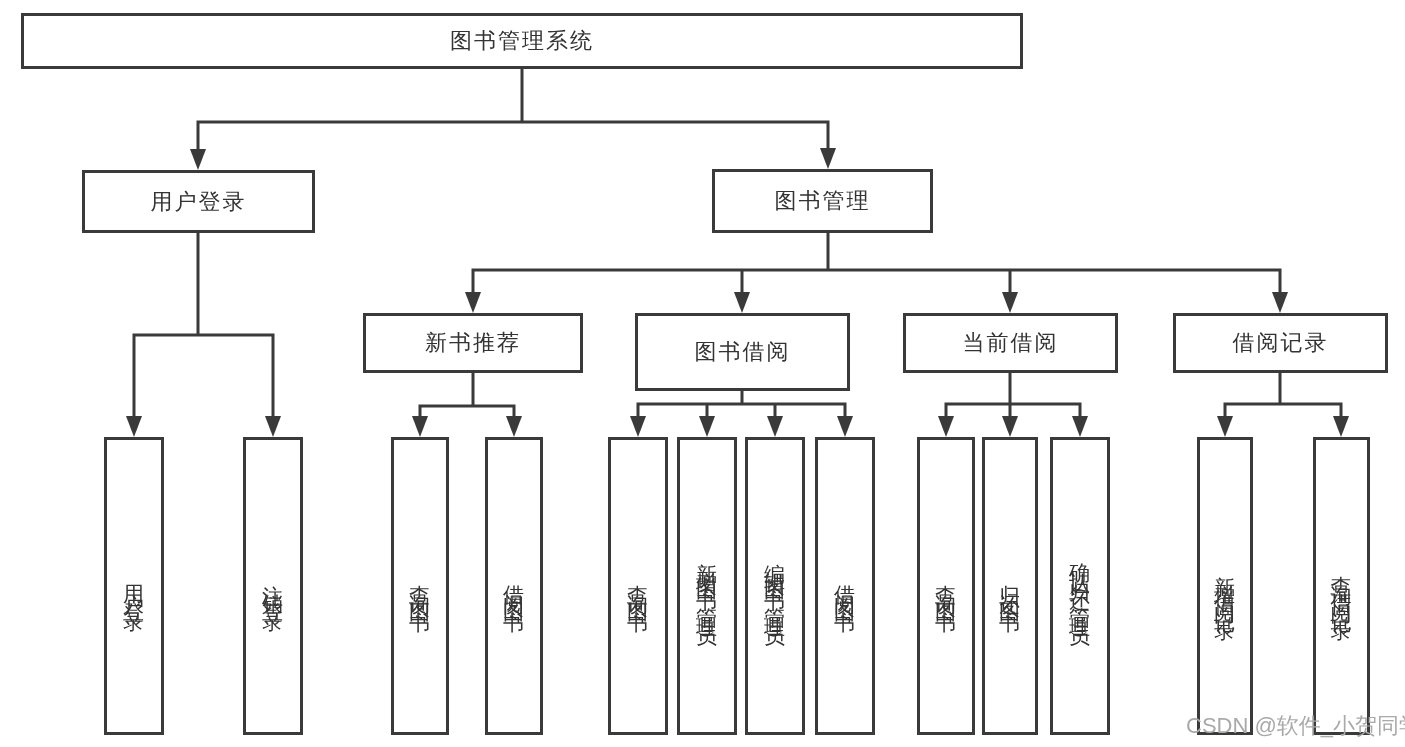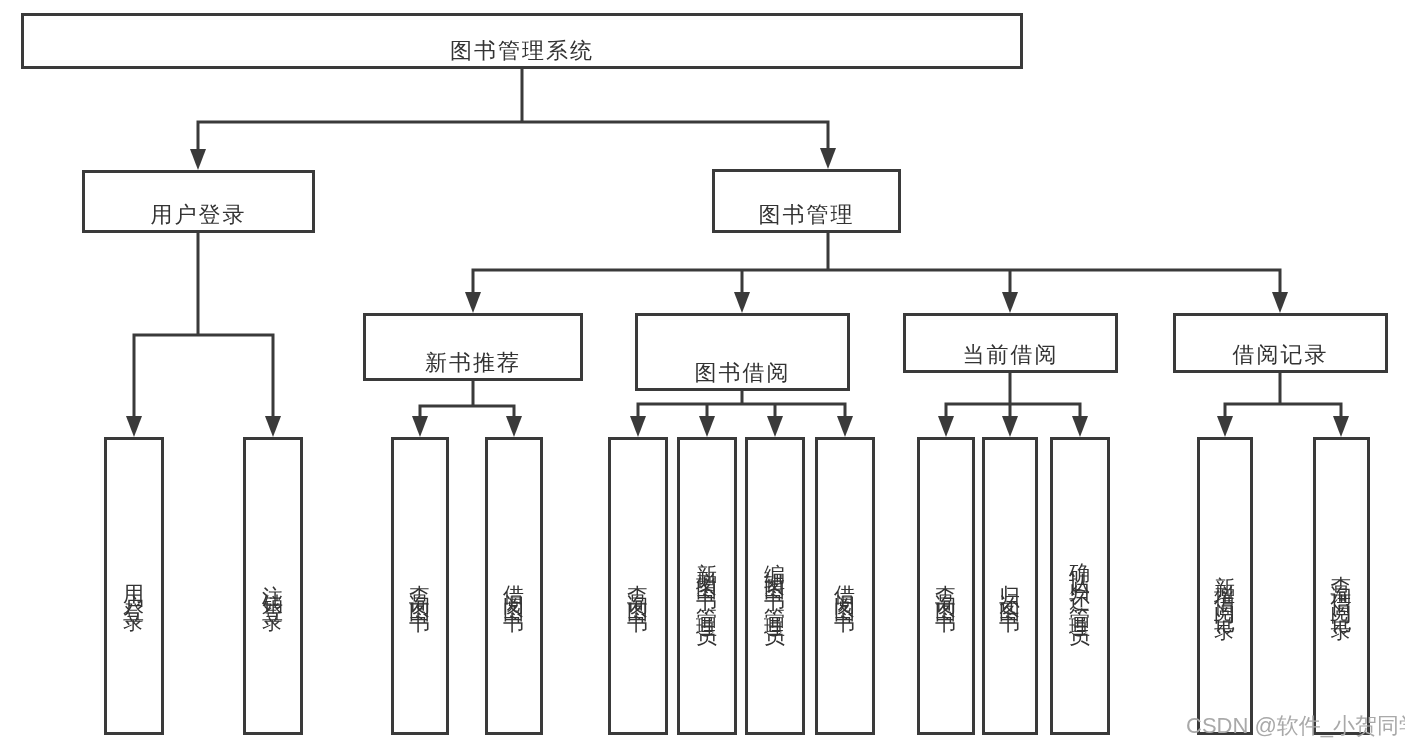--- a/index.html
+++ b/index.html
@@ -9,21 +9,21 @@
     background:#ffffff;
     overflow:hidden;
     font-family:"Liberation Sans","DejaVu Sans",sans-serif;
   }
   .connectors{position:absolute;left:0;top:0;z-index:1;}
   .hbox{
     position:absolute;
     box-sizing:border-box;
     border:3px solid #3a3a3a;
     background:#ffffff;
-    display:flex;align-items:flex-end;justify-content:center;
+    display:flex;align-items:center;justify-content:center;
     z-index:2;
   }
   .hbox .lbl{
     font-size:22px;color:#333333;letter-spacing:2px;white-space:nowrap;
   }
   .vbox{
     position:absolute;
     top:437px;height:298px;
     box-sizing:border-box;
     border:3px solid #3a3a3a;
@@ -86,25 +86,25 @@
     </g>
   </svg>
 
   <div class="hbox" style="left:21px;top:13px;width:1002px;height:56px">
     <span class="lbl">图书管理系统</span>
   </div>
 
   <div class="hbox" style="left:82px;top:170px;width:233px;height:63px">
     <span class="lbl">用户登录</span>
   </div>
-  <div class="hbox" style="left:712px;top:169px;width:189px;height:64px">
+  <div class="hbox" style="left:712px;top:169px;width:221px;height:64px">
     <span class="lbl">图书管理</span>
   </div>
 
-  <div class="hbox" style="left:363px;top:313px;width:220px;height:68px">
+  <div class="hbox" style="left:363px;top:313px;width:220px;height:60px">
     <span class="lbl">新书推荐</span>
   </div>
   <div class="hbox" style="left:635px;top:313px;width:215px;height:78px">
     <span class="lbl">图书借阅</span>
   </div>
   <div class="hbox" style="left:903px;top:313px;width:215px;height:60px">
     <span class="lbl">当前借阅</span>
   </div>
   <div class="hbox" style="left:1173px;top:313px;width:215px;height:60px">
     <span class="lbl">借阅记录</span>

